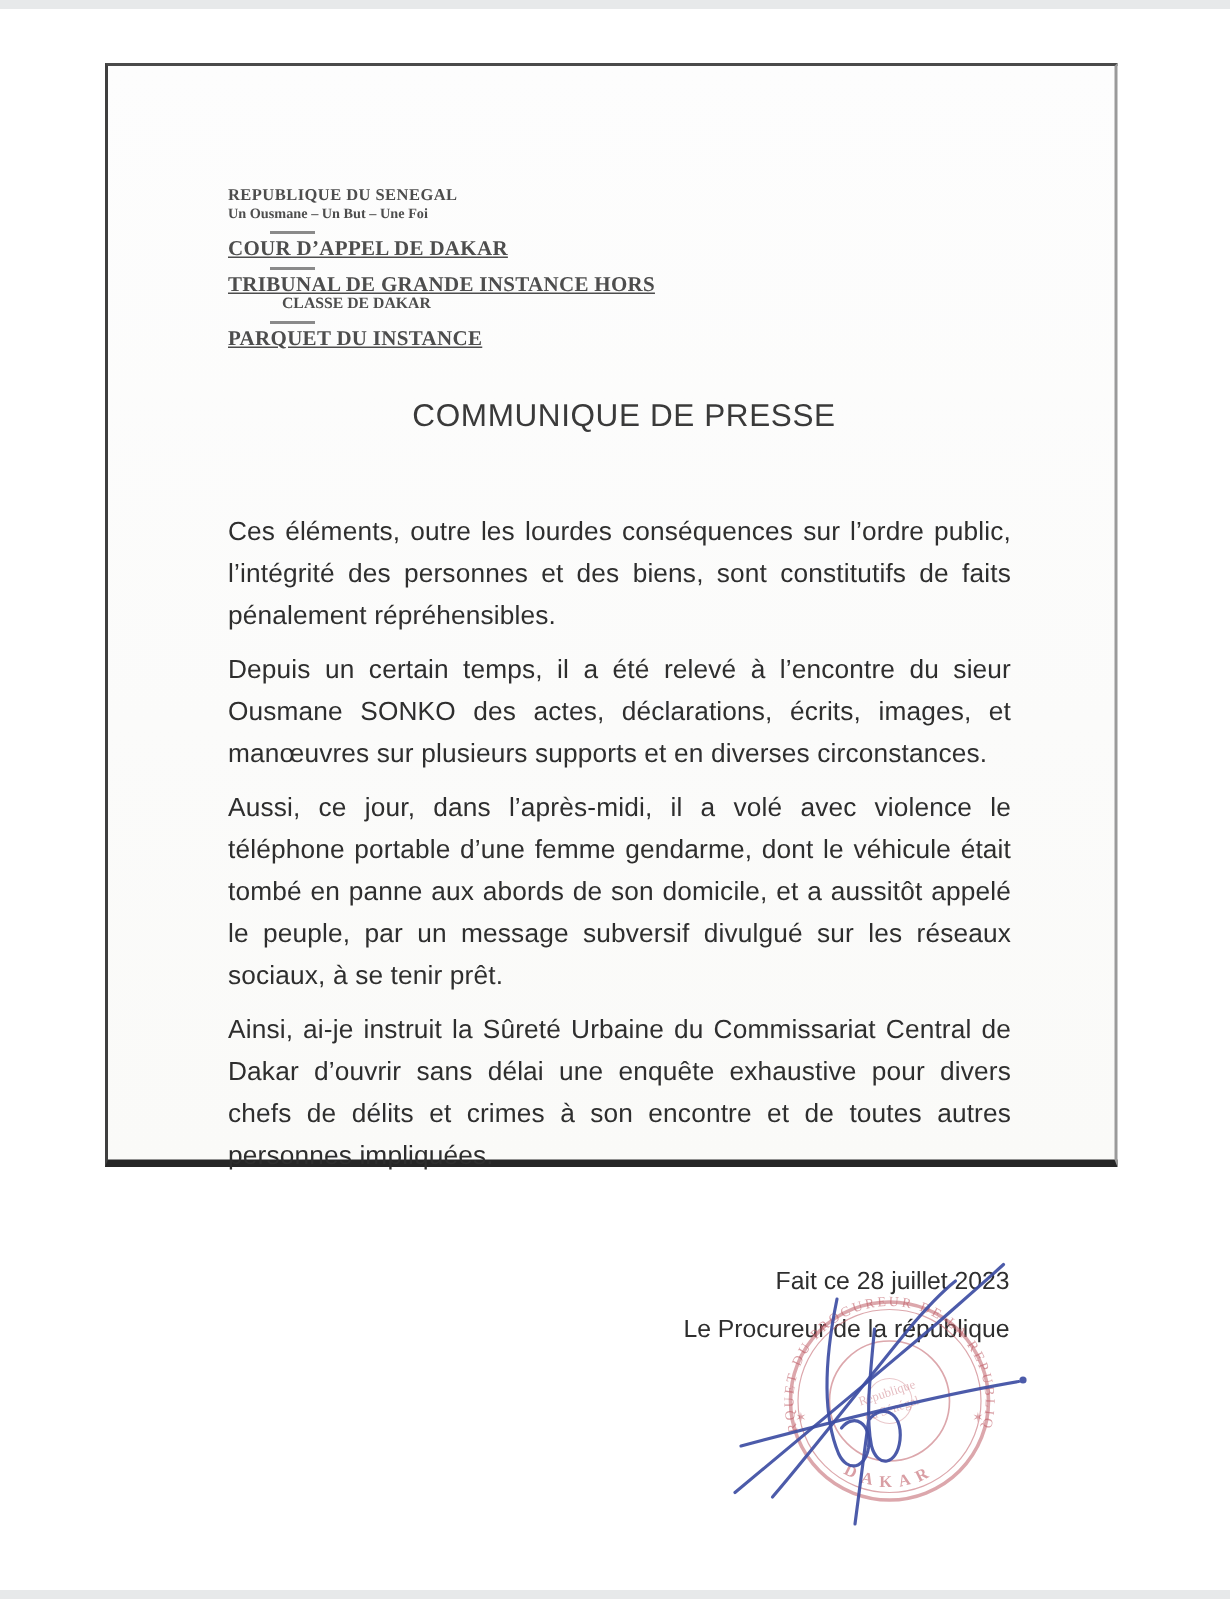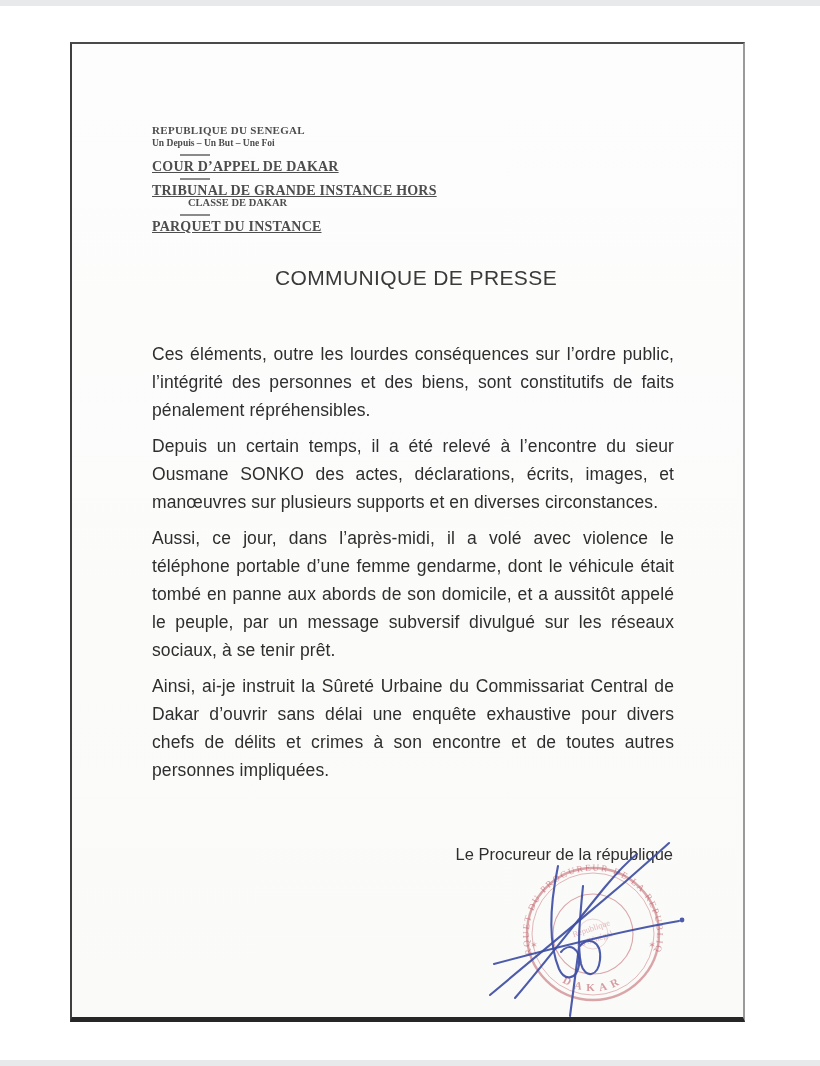--- a/index.html
+++ b/index.html
@@ -13,21 +13,21 @@
   .edge-strip {
     position: absolute; left: 0; right: 0; height: 6px;
     background: #e7e9ea;
   }
   .edge-strip.top { top: 0; }
   .edge-strip.bottom { bottom: 0; }
 
   .page {
     position: absolute;
     left: 70px; top: 42px;
-    width: 675px; height: 980px;
+    width: 675px; height: 736px;
     background: linear-gradient(180deg, #fdfdfd 0%, #fbfbfa 60%, #fafaf8 100%);
     border-top: 2px solid #4a4a4a;
     border-left: 2px solid #3f3f3f;
     border-right: 2px solid #9a9a9a;
     border-bottom: 5px solid #262626;
   }
 
   
   .letterhead {
     position: absolute; left: 80px; top: 80px;
@@ -92,40 +92,41 @@
 </head>
 <body>
 
 <div class="edge-strip top"></div>
 <div class="edge-strip bottom"></div>
 
 <div class="page">
 
   <div class="letterhead">
     <div class="lh-republic">REPUBLIQUE DU SENEGAL</div>
-    <div class="lh-motto">Un Depuis – Un But – Une Foi</div>
+    <div class="lh-motto">Un Ousmane – Un But – Une Foi</div>
     <div class="lh-divider"></div>
     <div class="lh-line">COUR D’APPEL DE DAKAR</div>
     <div class="lh-divider"></div>
     <div class="lh-line">TRIBUNAL DE GRANDE INSTANCE HORS</div>
     <div class="lh-line2">CLASSE DE DAKAR</div>
     <div class="lh-divider"></div>
     <div class="lh-line">PARQUET DU INSTANCE</div>
   </div>
 
   <div class="doc-title">COMMUNIQUE DE PRESSE</div>
 
   <div class="doc-body">
     <p>Ces éléments, outre les lourdes conséquences sur l’ordre public, l’intégrité des personnes et des biens, sont constitutifs de faits pénalement répréhensibles.</p>
     <p>Depuis un certain temps, il a été relevé à l’encontre du sieur Ousmane SONKO des actes, déclarations, écrits, images, et manœuvres sur plusieurs supports et en diverses circonstances.</p>
     <p>Aussi, ce jour, dans l’après-midi, il a volé avec violence le téléphone portable d’une femme gendarme, dont le véhicule était tombé en panne aux abords de son domicile, et a aussitôt appelé le peuple, par un message subversif divulgué sur les réseaux sociaux, à se tenir prêt.</p>
     <p>Ainsi, ai-je instruit la Sûreté Urbaine du Commissariat Central de Dakar d’ouvrir sans délai une enquête exhaustive pour divers chefs de délits et crimes à son encontre et de toutes autres personnes impliquées.</p>
   </div>
 
   <div class="closing">
+    <div>Fait ce 28 juillet 2023</div>
     <div>Le Procureur de la république</div>
   </div>
 
   <svg class="stamp-svg" viewBox="0 0 170 170">
     <defs>
       <path id="ring-top" d="M 24 105 A 64 64 0 1 1 146 105" fill="none"></path>
       <path id="ring-bottom" d="M 33 107 A 56 56 0 0 0 137 107" fill="none"></path>
     </defs>
     <g fill="none" stroke-opacity="0.55" stroke="#c05e68">
       <circle cx="85" cy="85" r="66" stroke-width="2.4"></circle>

